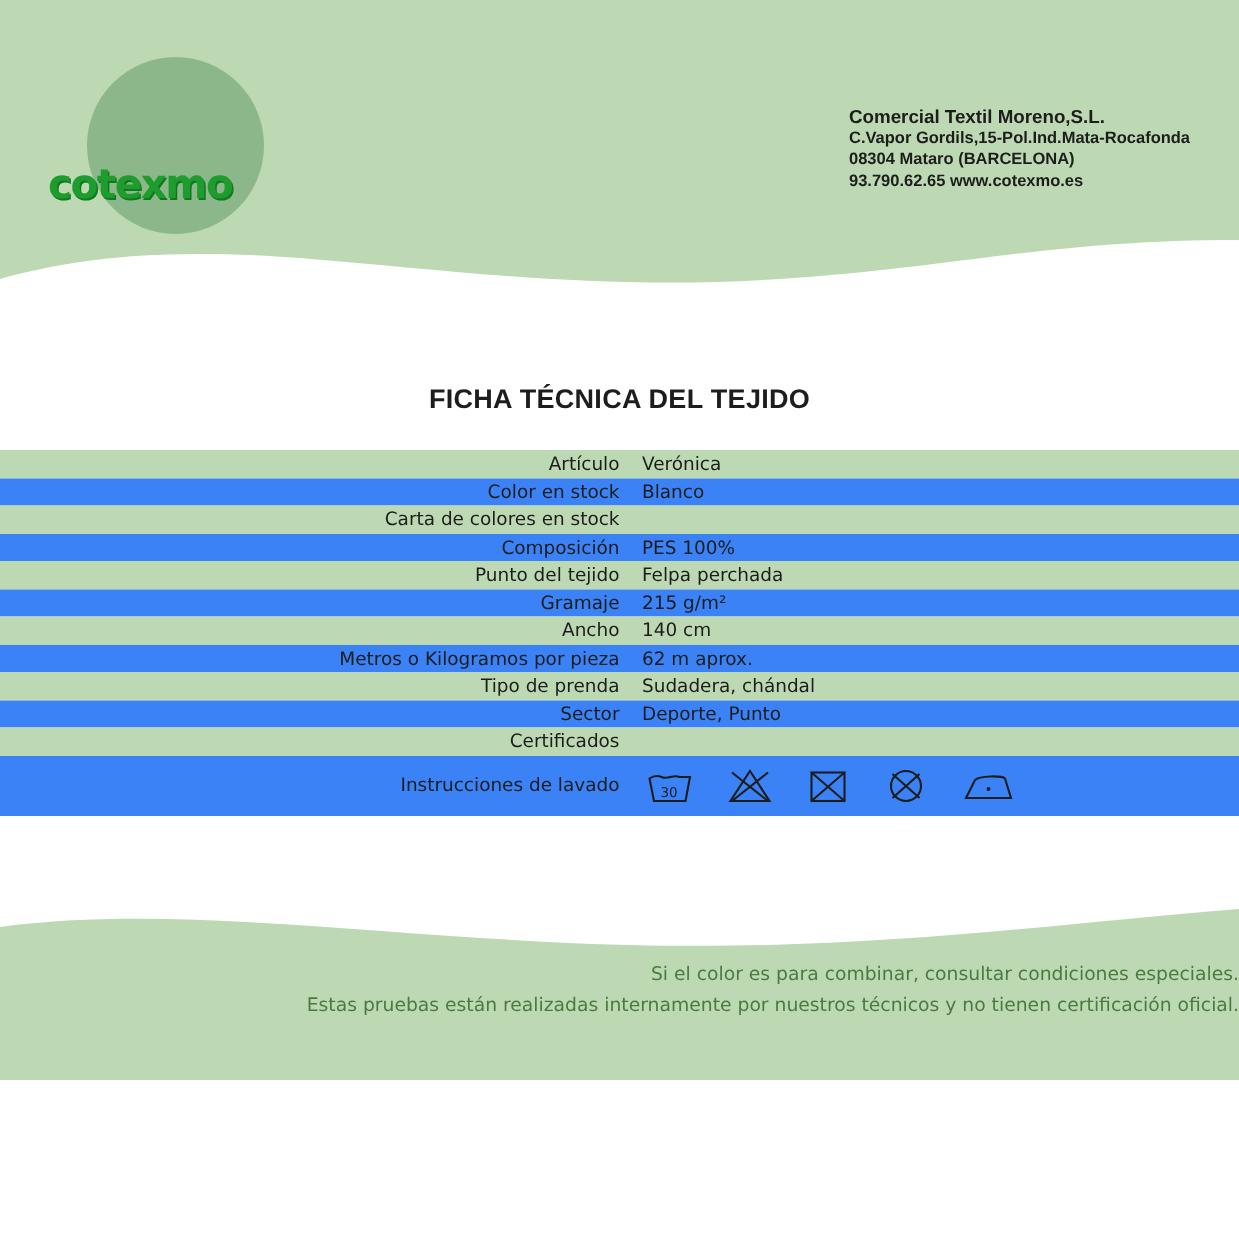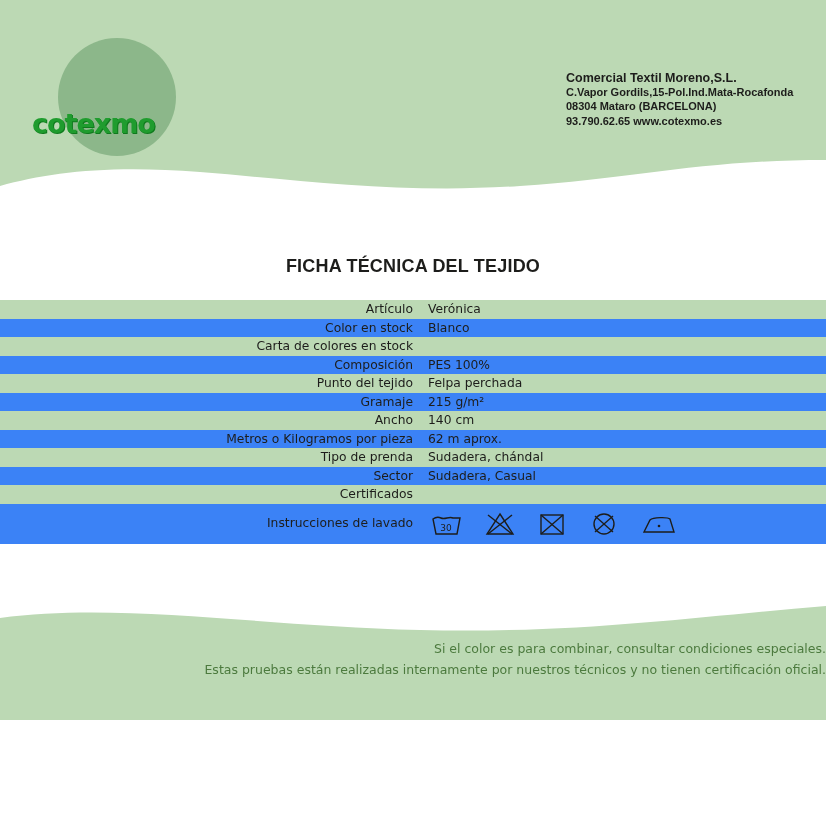--- a/index.html
+++ b/index.html
@@ -197,21 +197,21 @@
     <tr class="plain">
       <td class="label">Metros o Kilogramos por pieza</td>
       <td class="value">62 m  aprox.</td>
     </tr>
     <tr class="band">
       <td class="label">Tipo de prenda</td>
       <td class="value">Sudadera, chándal</td>
     </tr>
     <tr class="plain">
       <td class="label">Sector</td>
-      <td class="value">Sudadera, Casual</td>
+      <td class="value">Deporte, Punto</td>
     </tr>
     <tr class="band">
       <td class="label">Certificados</td>
       <td class="value"></td>
     </tr>
     <tr class="plain wash">
       <td class="label">Instrucciones de lavado</td>
       <td class="value">
         <div class="wash-icons">
 

